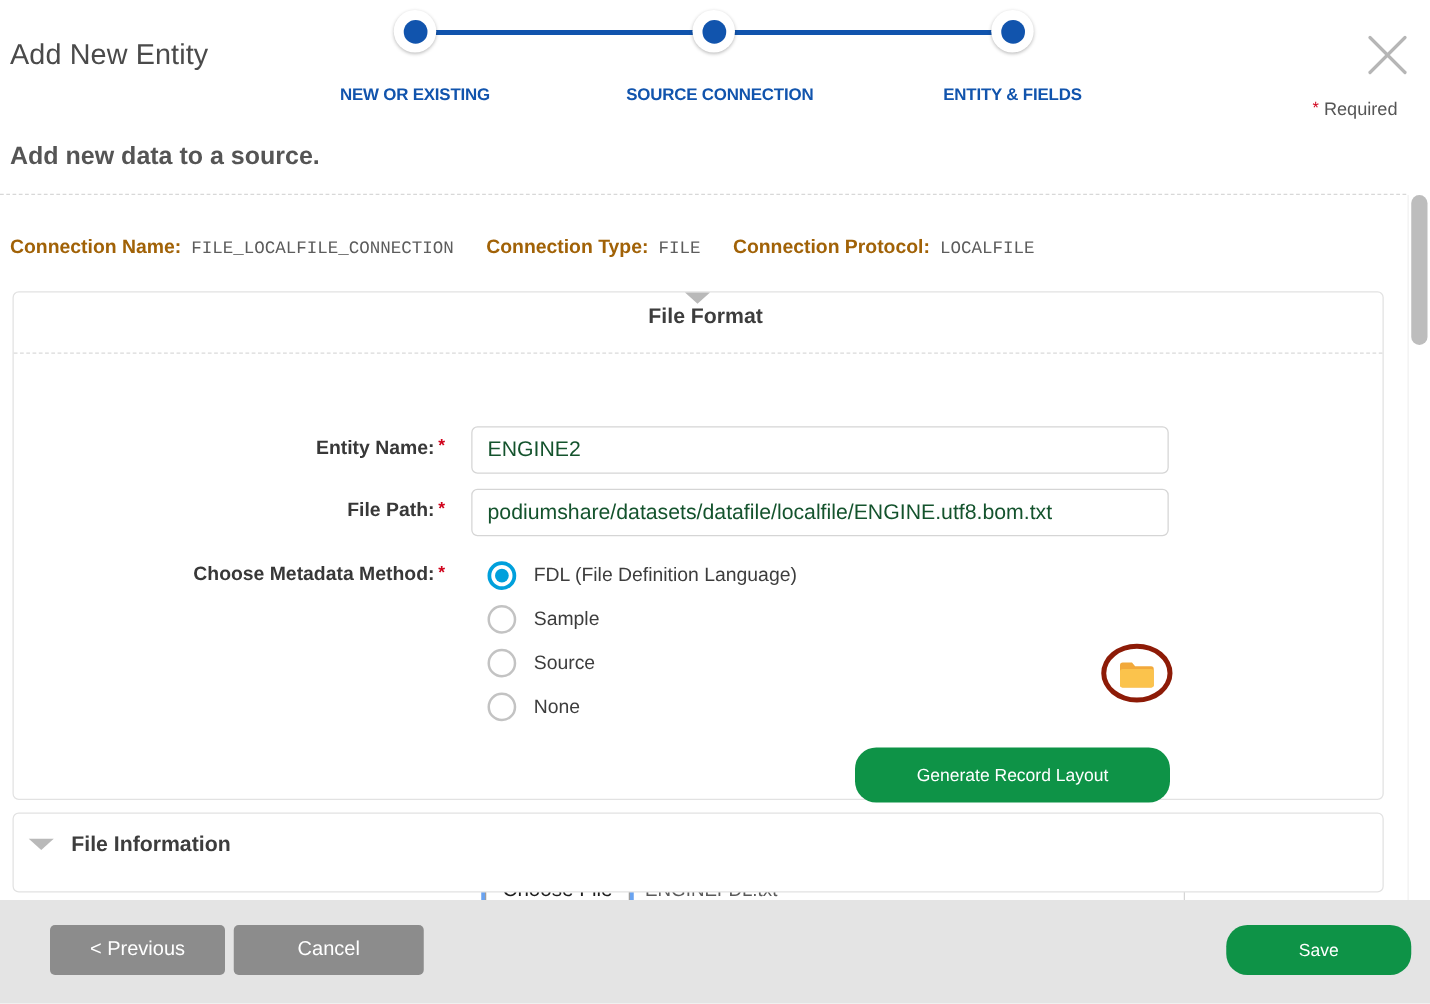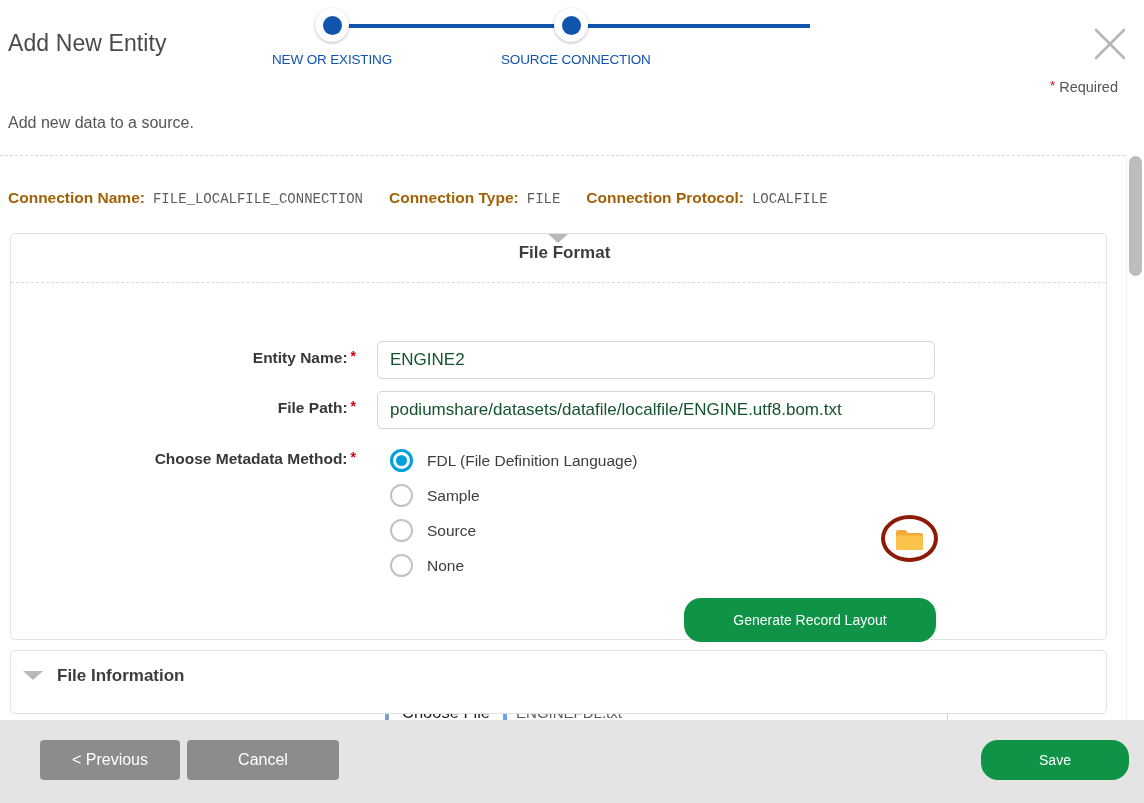--- a/index.html
+++ b/index.html
@@ -28,23 +28,23 @@
     top: 30px;
     font-size: 23px;
     color: #4a4a4a;
     font-weight: 400;
     letter-spacing: 0.1px;
   }
   .dialog-subtitle {
     position: absolute;
     left: 8px;
     top: 114px;
-    font-size: 16px;
+    font-size: 20px;
     color: #555555;
-    font-weight: 400;
+    font-weight: 700;
   }
 
   
   .stepper {
     position: absolute;
     left: 268px;
     top: 8px;
     width: 620px;
     height: 80px;
   }
@@ -76,23 +76,23 @@
     position: relative;
     z-index: 2;
   }
   .step-dot {
     width: 19px;
     height: 19px;
     border-radius: 50%;
     background: #1154ad;
   }
   .step-label {
-    margin-top: 10px;
+    margin-top: 26px;
     font-size: 13.5px;
-    font-weight: normal;
+    font-weight: bold;
     color: #1154ad;
     letter-spacing: -0.15px;
     white-space: nowrap;
   }
 
   .required-note {
     position: absolute;
     right: 26px;
     top: 78px;
     font-size: 14.5px;
@@ -402,20 +402,26 @@
       <div class="step-label">NEW OR EXISTING</div>
     </div>
 
     <div class="step" style="left:303px;">
       <div class="step-dot-wrap">
           <div class="step-dot"></div>
         </div>
       <div class="step-label">SOURCE CONNECTION</div>
     </div>
 
+    <div class="step" style="left:542px;">
+      <div class="step-dot-wrap">
+          <div class="step-dot"></div>
+        </div>
+      <div class="step-label">ENTITY &amp; FIELDS</div>
+    </div>
   </div>
 
   <div class="required-note">
     <span class="ast">*</span>
     <span>Required</span>
   </div>
 
   <div class="close-btn">
     <svg width="48" height="48" viewBox="0 0 48 48" aria-hidden="true">
       <line x1="10" y1="10" x2="38" y2="38" stroke="#b6b6b6" stroke-width="2.6" stroke-linecap="round"></line>

